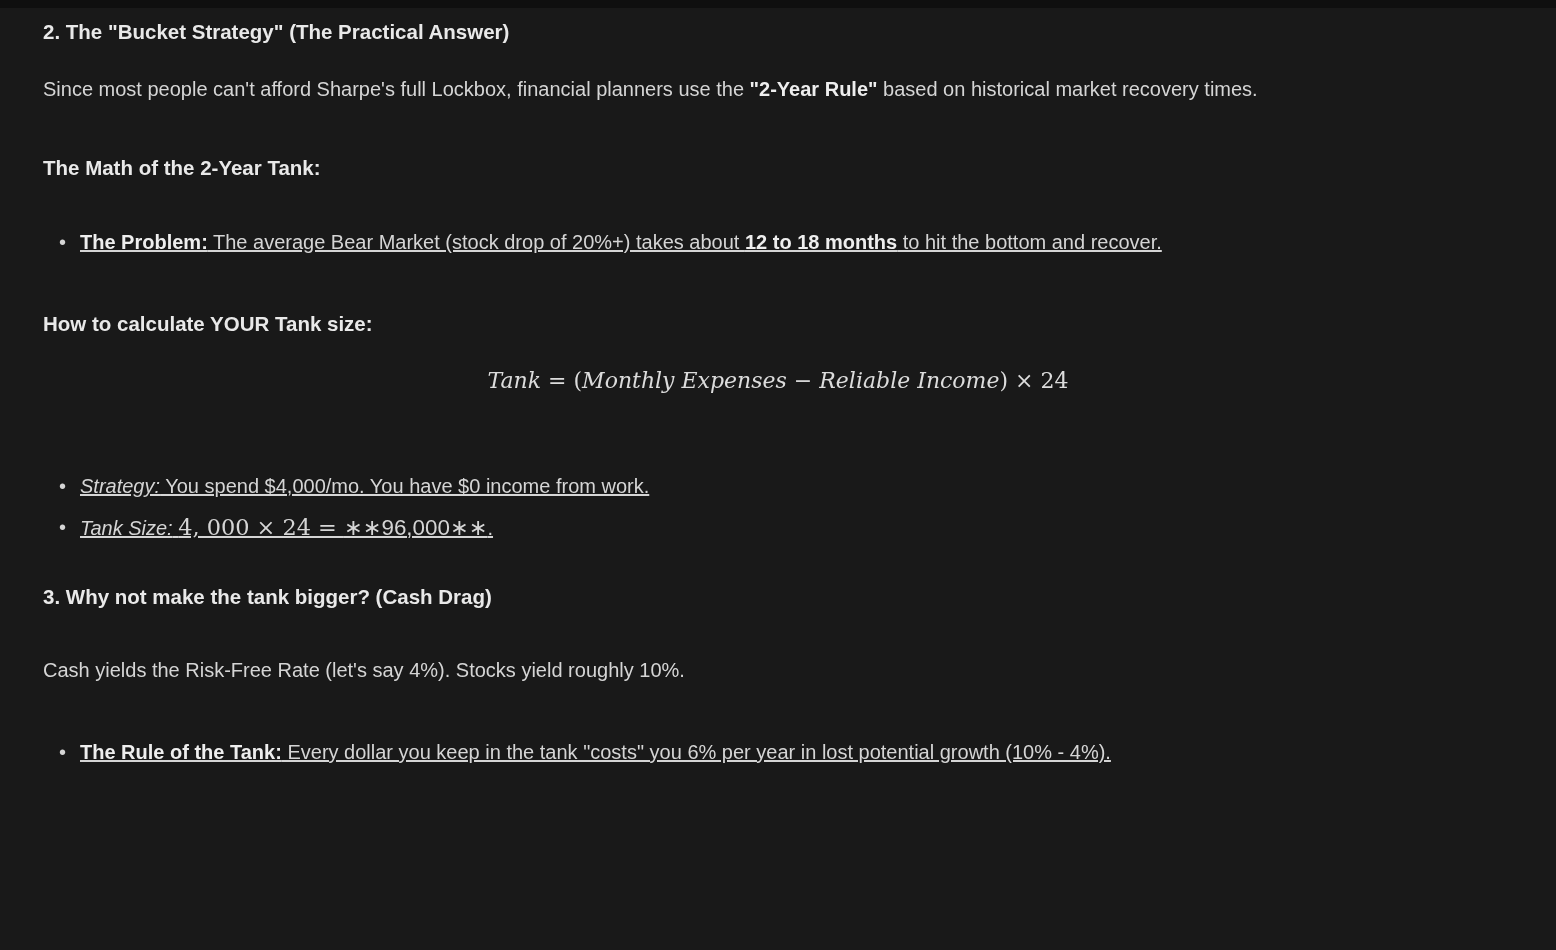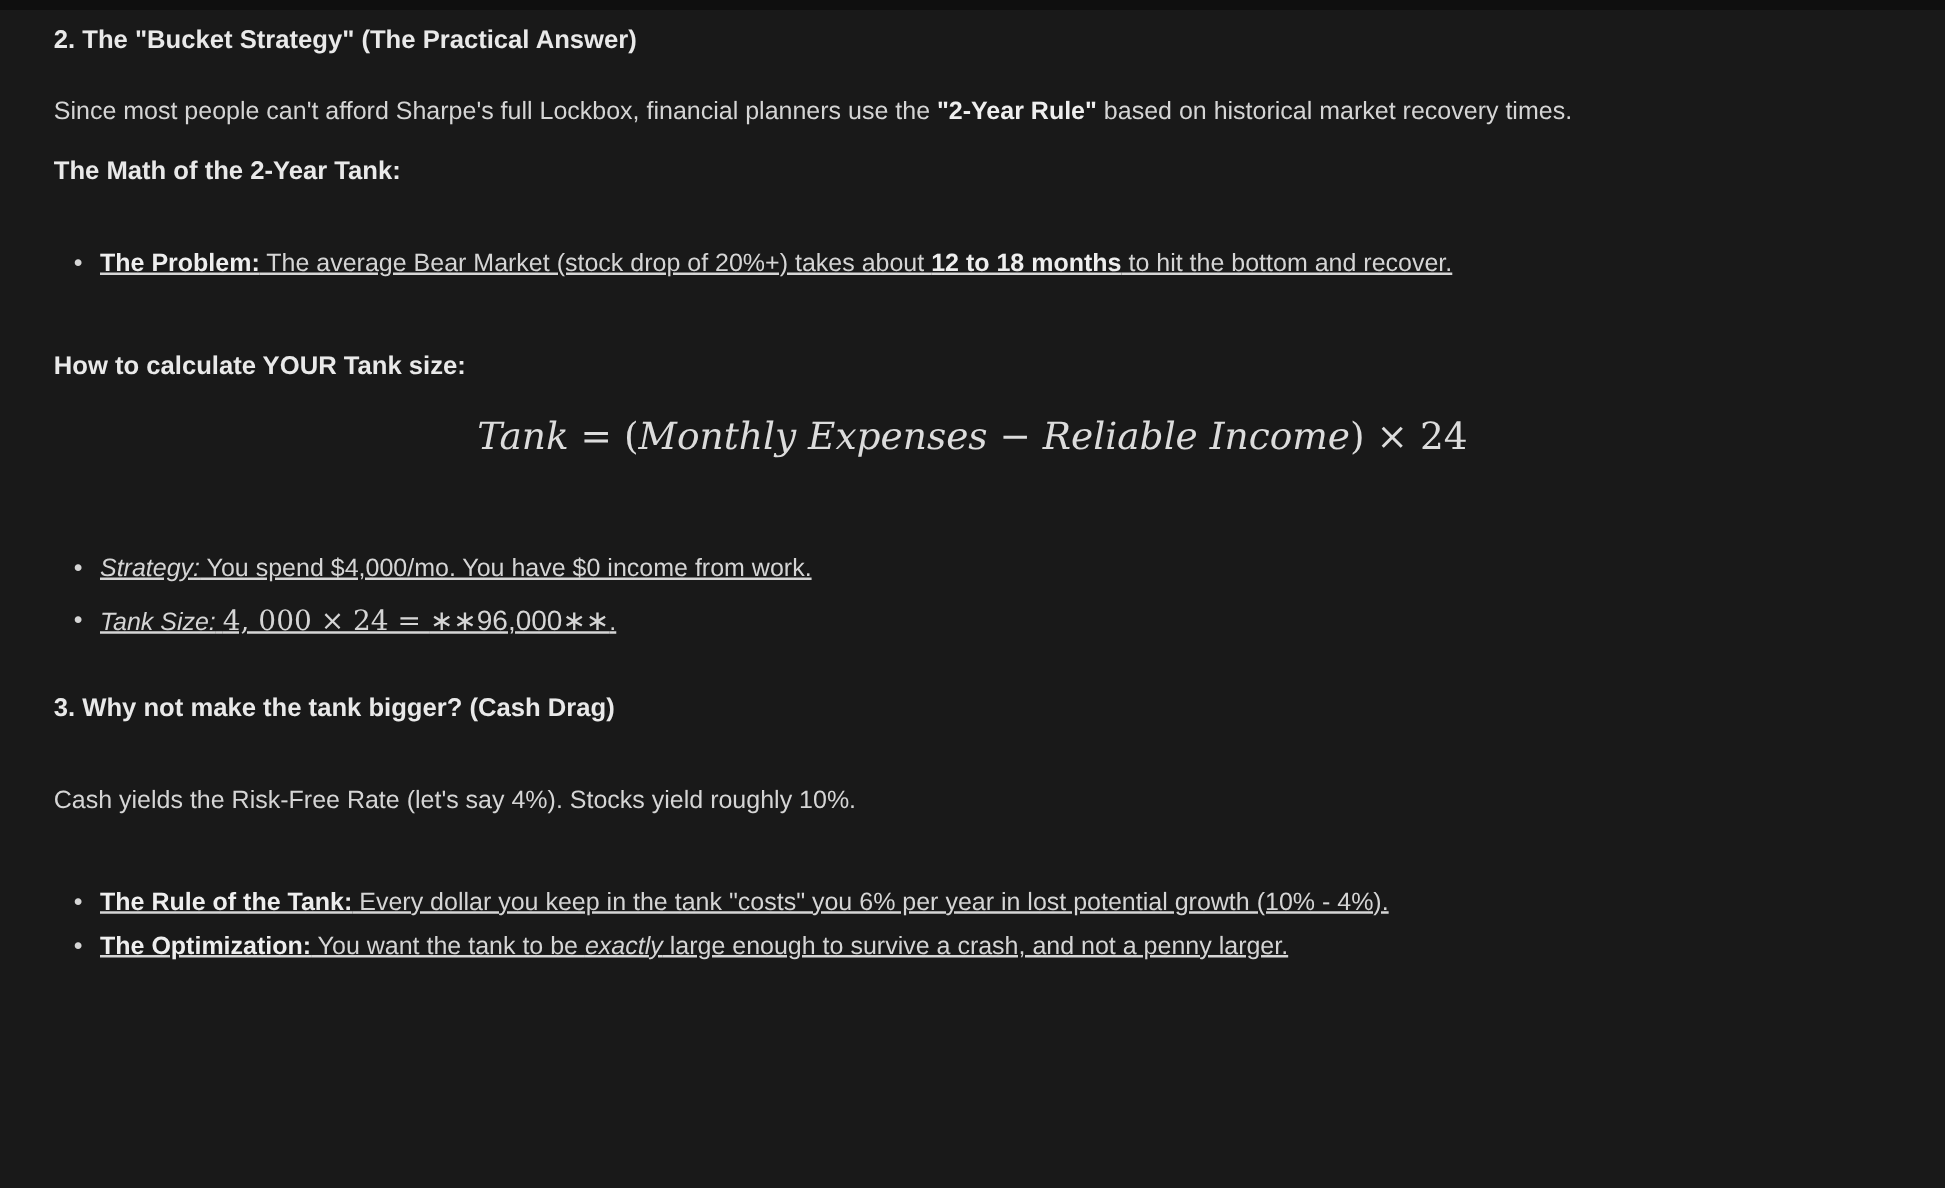--- a/index.html
+++ b/index.html
@@ -25,21 +25,21 @@
   h3 {
     font-size: 20.5px;
     font-weight: 700;
     color: #e9e9e9;
     margin: 0;
     line-height: 28px;
   }
   p { margin: 0; }
   .h-bucket   { margin-top: 8px; }
   .p-intro    { margin-top: 30px; }
-  .h-math     { margin-top: 21px; }
+  .h-math     { margin-top: 52px; }
   .list-math  { margin-top: 42px; }
   .h-calc     { margin-top: 50px; }
   .formula    { margin-top: 20px; }
   .list-ex    { margin-top: 62px; }
   .h-drag     { margin-top: 34px; }
   .p-safe     { margin-top: 26px; line-height: 31px; }
   .p-yield    { margin-top: 46px; }
   .list-cost  { margin-top: 52px; }
 
   ul {
@@ -63,21 +63,21 @@
   .list-cost li  { line-height: 35px; }
 
   .b { font-weight: 700; color: #eeeeee; }
   .i { font-style: italic; }
   .serif { font-family: "DejaVu Serif", serif; }
   .big { font-size: 1.12em; }
 
   .formula {
     text-align: center;
     font-family: "DejaVu Serif", serif;
-    font-size: 30px;
+    font-size: 22px;
     color: #dcdcdc;
     line-height: 46px;
   }
 </style>
 </head>
 <body>
 
 <div class="top-strip"></div>
 
 <div class="content">
@@ -101,16 +101,15 @@
     <li><span class="i">Tank Size:</span><span> </span><span class="serif big">4, 000 × 24 = </span><span class="big">∗∗96,000∗∗</span><span>.</span></li>
   </ul>
 
   <h3 class="h-drag">3. Why not make the tank bigger? (Cash Drag)</h3>
 
 
   <p class="p-yield"><span>Cash yields the Risk-Free Rate (let's say 4%). Stocks yield roughly 10%.</span></p>
 
   <ul class="list-cost">
     <li><span class="b">The Rule of the Tank:</span><span> Every dollar you keep in the tank "costs" you 6% per year in lost potential growth (10% - 4%).</span></li>
-    <li><span class="b">The Optimization:</span><span> You want the tank to be </span><span class="i">exactly</span><span> large enough to survive a crash, and not a penny larger.</span></li>
   </ul>
 
 </div>
 
 </body></html>

